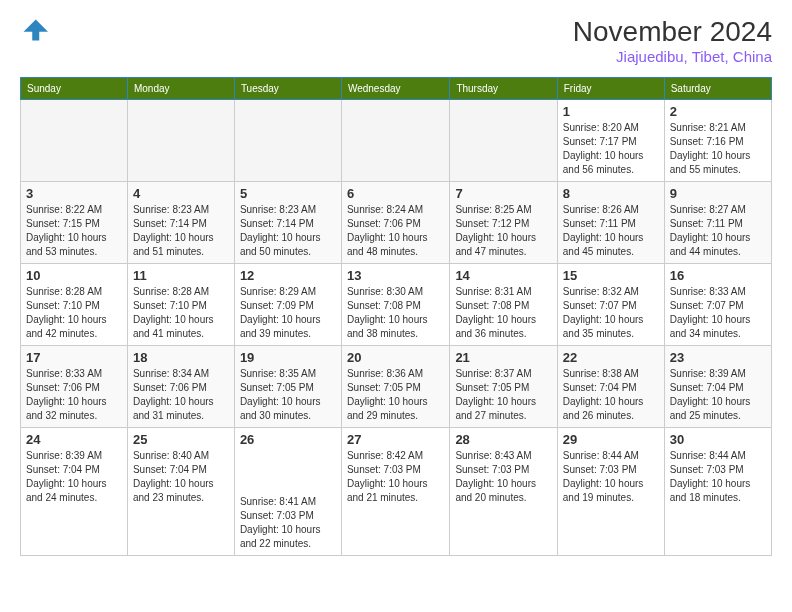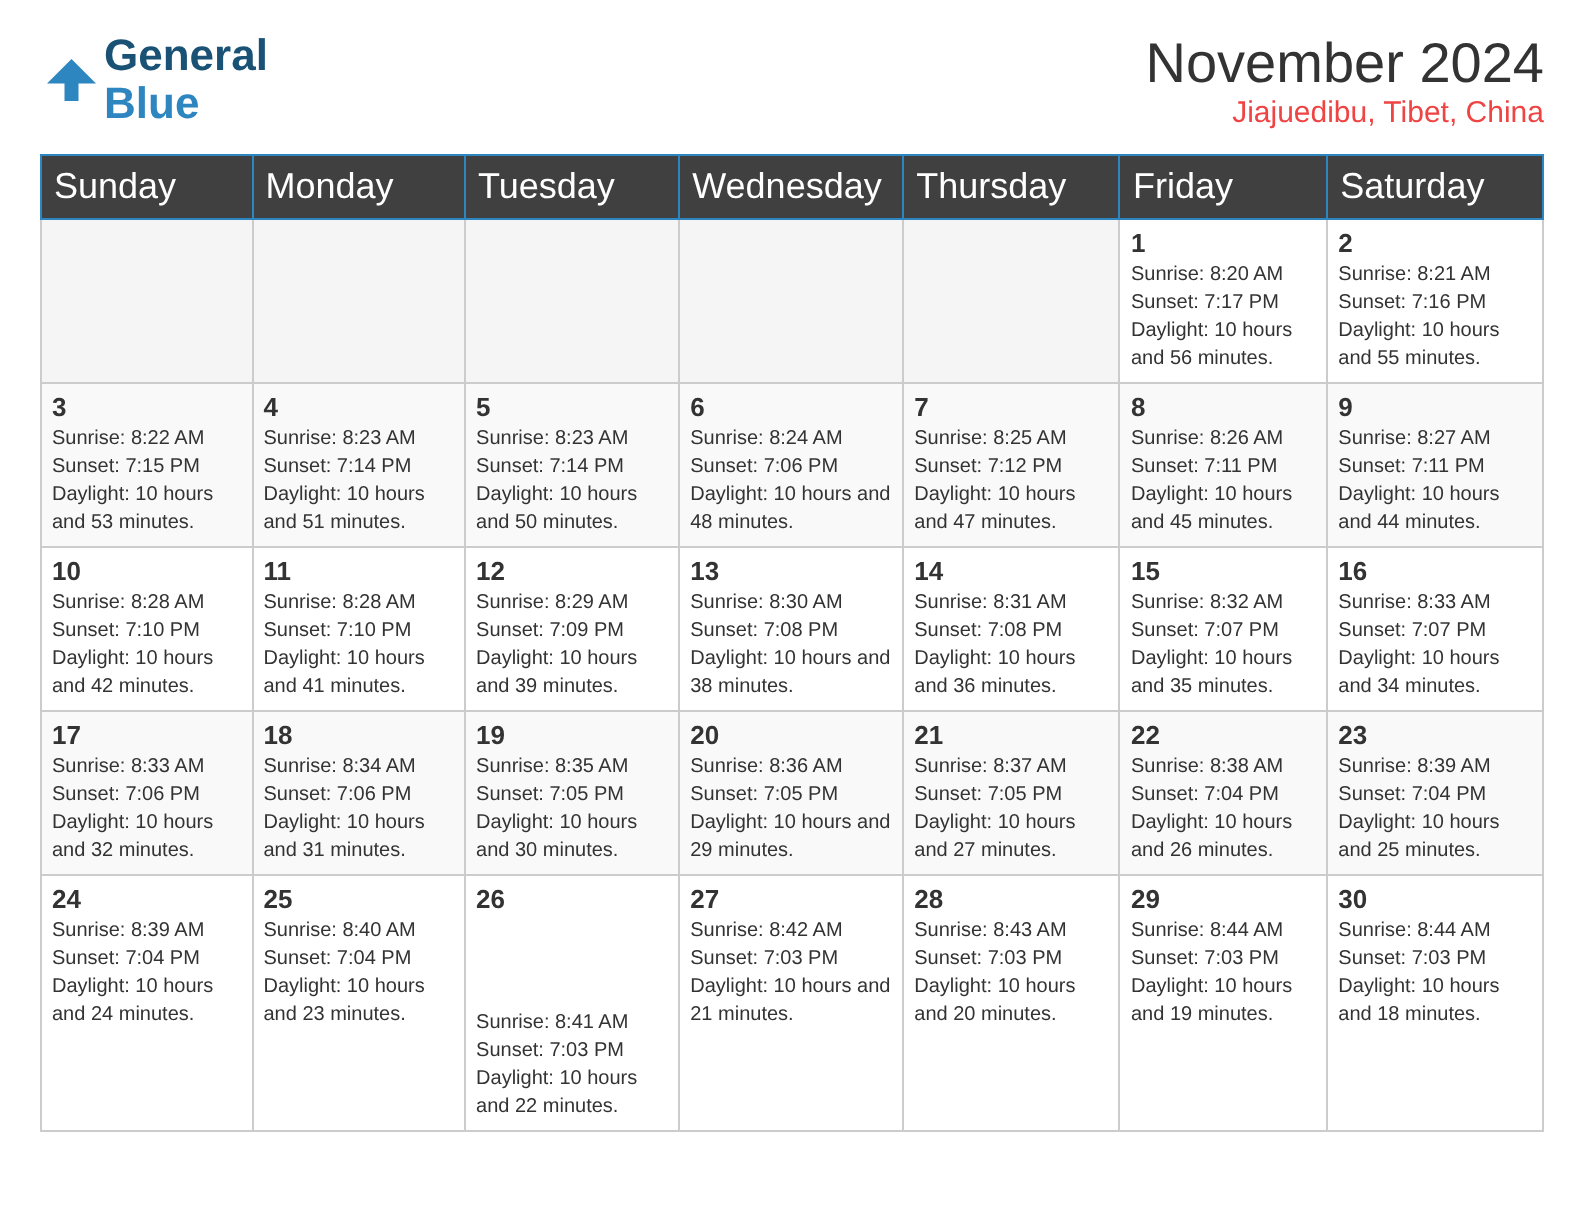--- a/index.html
+++ b/index.html
@@ -4,44 +4,40 @@
   <style>
     * { box-sizing: border-box; margin: 0; padding: 0; }
     body { font-family: Arial, sans-serif; background: #fff; width: 792px; min-height: 612px; }
     .page { width: 792px; padding: 16px 20px; }
     .header { display: flex; justify-content: space-between; align-items: flex-start; margin-bottom: 12px; }
     .logo { display: flex; align-items: center; }
     .logo-text { font-size: 22px; font-weight: bold; color: #1a5276; line-height: 1.1; }
     .logo-icon { width: 28px; height: 28px; margin-right: 4px; }
     .title-block { text-align: right; }
     .month-year { font-size: 28px; font-weight: normal; color: #333; }
-    .location { font-size: 15px; color: #ef4444; }
+    .location { font-size: 15px; color: #8b5cf6; }
     .calendar { width: 100%; border-collapse: collapse; }
-    .calendar th { background: #404040; color: #fff; text-align: left; padding: 5px 6px; font-size: 18px; font-weight: normal; border: 1px solid #2e86c1; }
+    .calendar th { background: #4d7c0f; color: #fff; text-align: left; padding: 5px 6px; font-size: 10px; font-weight: normal; border: 1px solid #2e86c1; }
     .calendar td { border: 1px solid #ccc; vertical-align: top; padding: 4px 5px; width: 113px; min-height: 80px; font-size: 11px; color: #333; background: #fff; }
     .calendar td.empty { background: #f5f5f5; }
     .day-num { font-size: 13px; font-weight: bold; margin-bottom: 2px; display: block; }
     .day-detail { font-size: 10px; line-height: 1.4; color: #333; }
     .calendar tr:nth-child(even) td:not(.empty) { background: #f9f9f9; }
   </style>
 </head>
 <body>
 
 <div class="page">
   <div class="header">
     <div class="logo">
       <svg class="logo-icon" viewBox="0 0 32 32">
         <rect x="0" y="0" width="32" height="32" fill="none"></rect>
 
         <polygon points="18,4 32,18 22,18 22,28 14,28 14,18 4,18" fill="#2e86c1"></polygon>
       </svg>
-      <div class="logo-text">
-        <div>General</div>
-        <div style="color:#2e86c1;">Blue</div>
-      </div>
     </div>
     <div class="title-block">
       <div class="month-year">November 2024</div>
       <div class="location">Jiajuedibu, Tibet, China</div>
     </div>
   </div>
 
   <table class="calendar">
     <thead>
       <tr>

